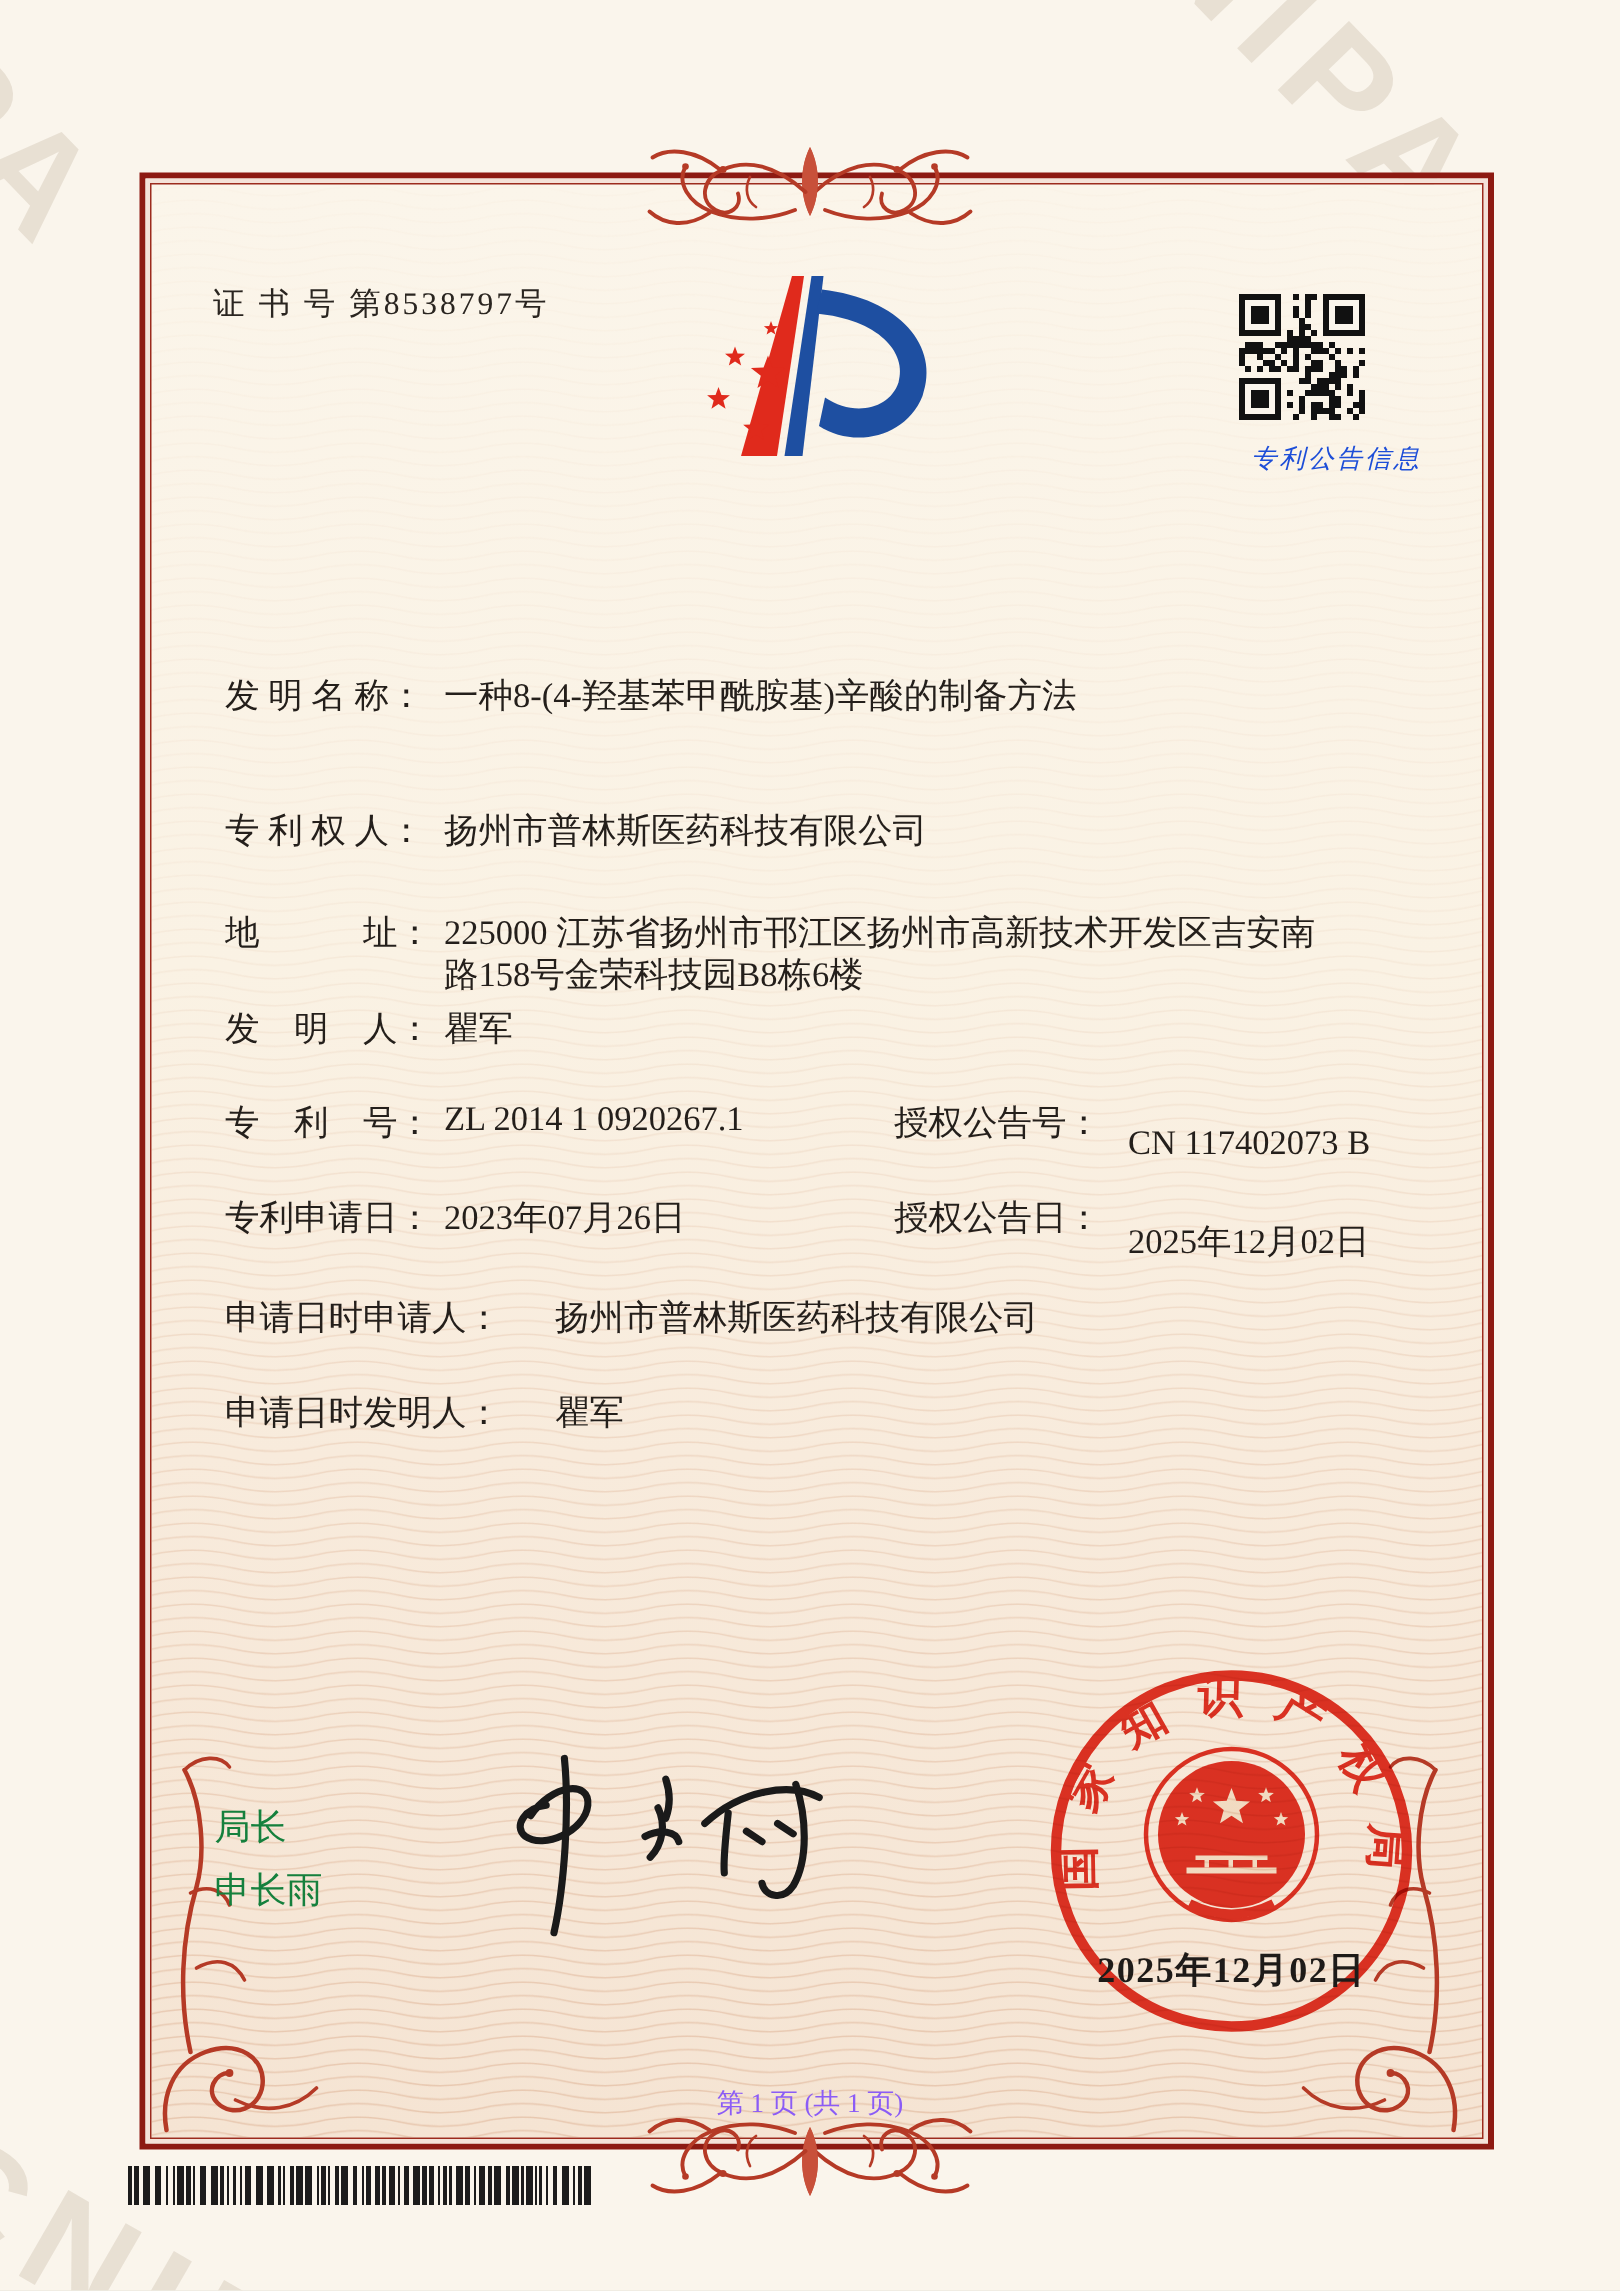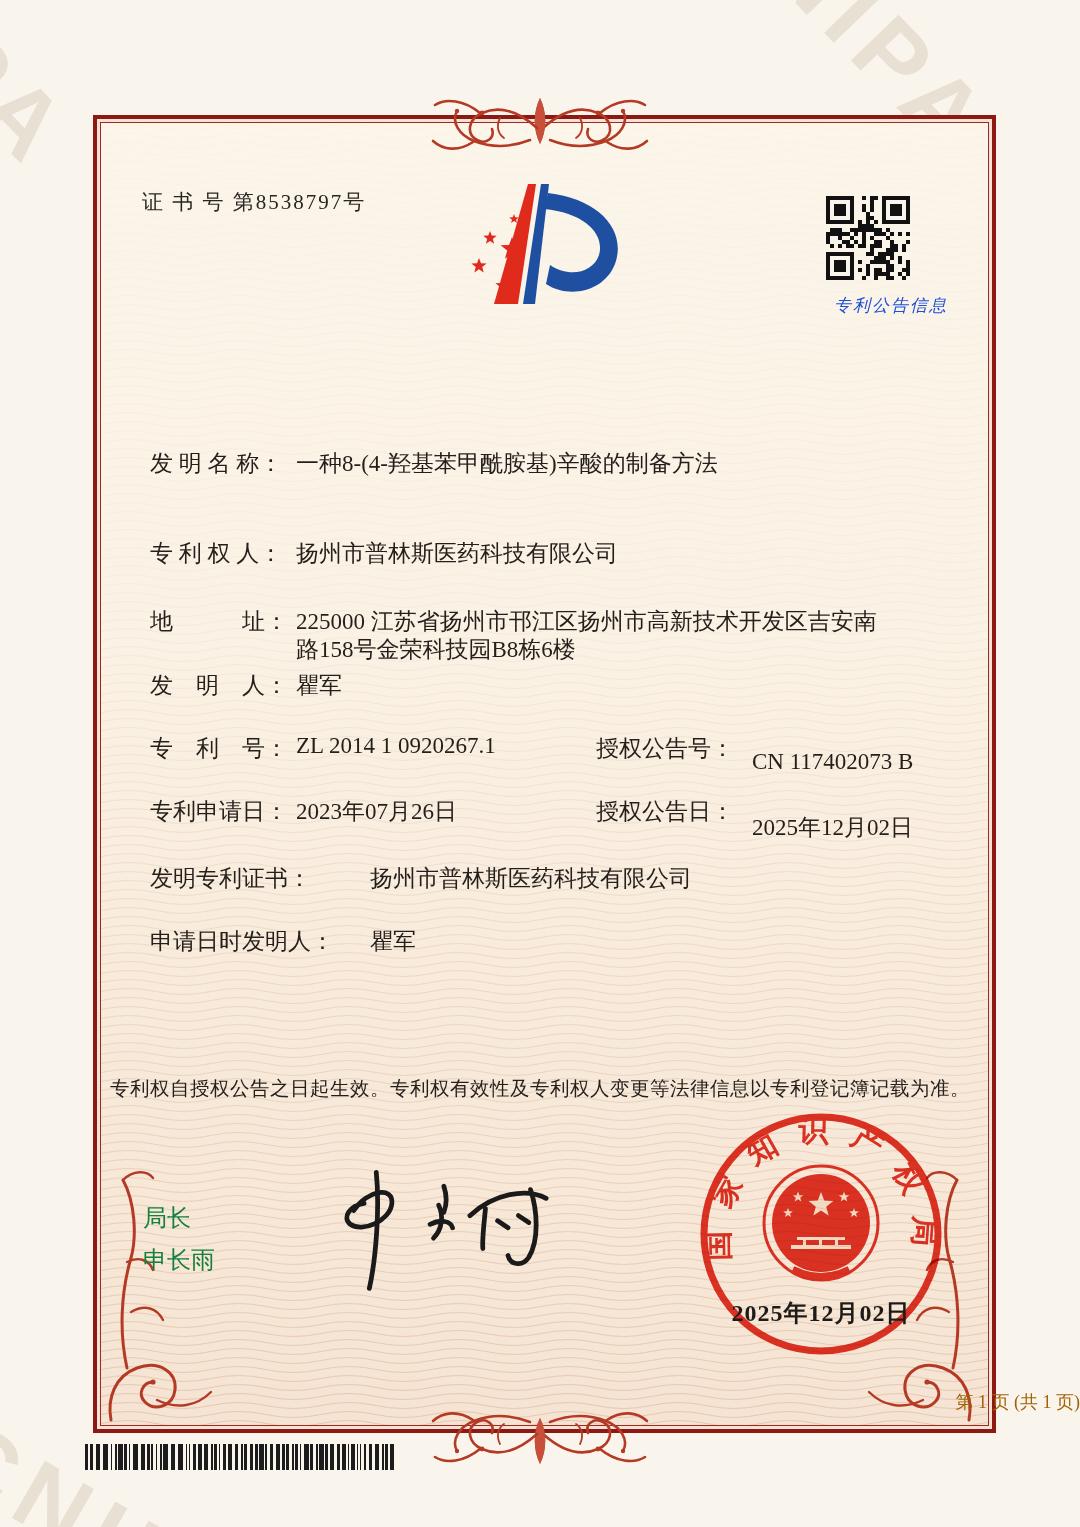--- a/index.html
+++ b/index.html
@@ -28,21 +28,21 @@
       letter-spacing:20px;text-indent:20px;color:#141210;}
   .row{font-size:23px;color:#241f1b;white-space:nowrap;}
   .row .lab{position:absolute;left:150px;top:0;}
   .row .val{position:absolute;left:296px;top:0;}
   .rlab{position:absolute;left:596px;top:0;}
   .rval{position:absolute;left:752px;top:0;margin-top:16px;}
   .val7{left:370px !important;}
   .addr2{position:absolute;left:296px;top:28px;}
   .legal{left:110px;width:860px;text-align:center;font-size:19.5px;letter-spacing:0.5px;color:#241f1b;white-space:nowrap;}
   .signer{left:143px;font-size:24px;font-family:"Liberation Sans","DejaVu Sans",sans-serif;color:#15803d;}
-  .footer{left:0;top:1390px;width:1080px;text-align:right;font-size:18px;color:#a16207;}
+  .footer{left:0;top:1390px;width:1080px;text-align:center;font-size:18px;color:#8b5cf6;}
   .seal-wrap{left:698px;top:1111px;width:246px;height:246px;mix-blend-mode:multiply;opacity:0.95;}
   svg{display:block;}
 </style>
 </head>
 <body>
 
 <div class="page">
 
   <div class="wm" style="left:-150px;top:-140px;">CNIPA</div>
   <div class="wm" style="left:770px;top:-150px;">CNIPA</div>
@@ -269,29 +269,28 @@
     <span class="rlab">授权公告号：</span>
     <span class="rval">CN 117402073 B</span>
   </div>
   <div class="abs row" style="top:796px;">
     <span class="lab">专利申请日：</span>
     <span class="val">2023年07月26日</span>
     <span class="rlab">授权公告日：</span>
     <span class="rval">2025年12月02日</span>
   </div>
   <div class="abs row" style="top:863px;">
-    <span class="lab">发明专利证书：</span>
+    <span class="lab">申请日时申请人：</span>
     <span class="val val7">扬州市普林斯医药科技有限公司</span>
   </div>
   <div class="abs row" style="top:926px;">
     <span class="lab">申请日时发明人：</span>
     <span class="val val7">瞿军</span>
   </div>
 
-  <div class="abs legal" style="top:1075px;">专利权自授权公告之日起生效。专利权有效性及专利权人变更等法律信息以专利登记簿记载为准。</div>
 
   <div class="abs signer" style="top:1202px;">局长</div>
   <div class="abs signer" style="top:1244px;">申长雨</div>
 
   <svg class="abs" style="left:300px;top:1160px;" width="260" height="139" viewBox="0 0 300 160">
     <g fill="none" stroke="#1a1a1a" stroke-width="5.5" stroke-linecap="round">
       <path d="M62,58 C78,34 108,30 106,50 C104,70 72,84 58,74 C48,66 58,52 74,50"></path>
       <path d="M88,14 C92,54 88,112 80,148"></path>
       <path d="M160,52 C166,64 164,80 154,90"></path>
       <path d="M150,74 C162,68 174,70 176,78"></path>

